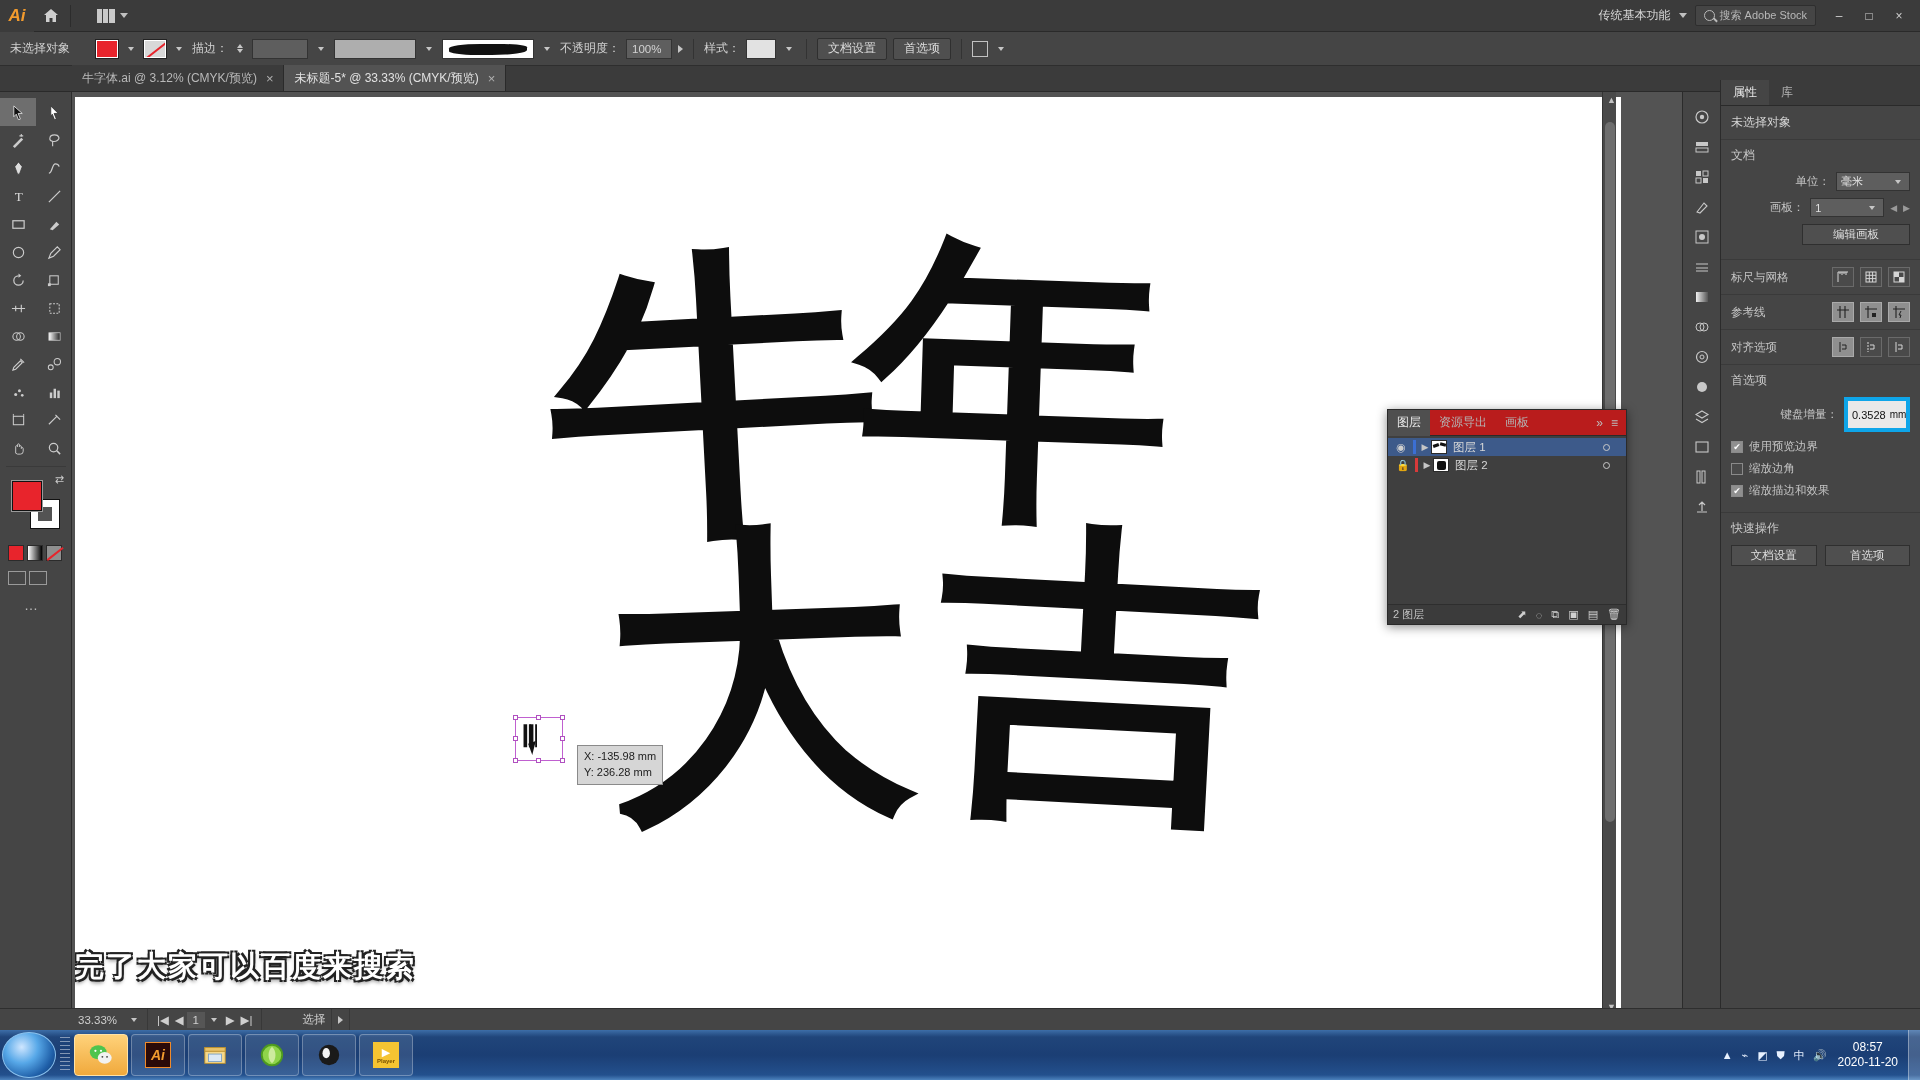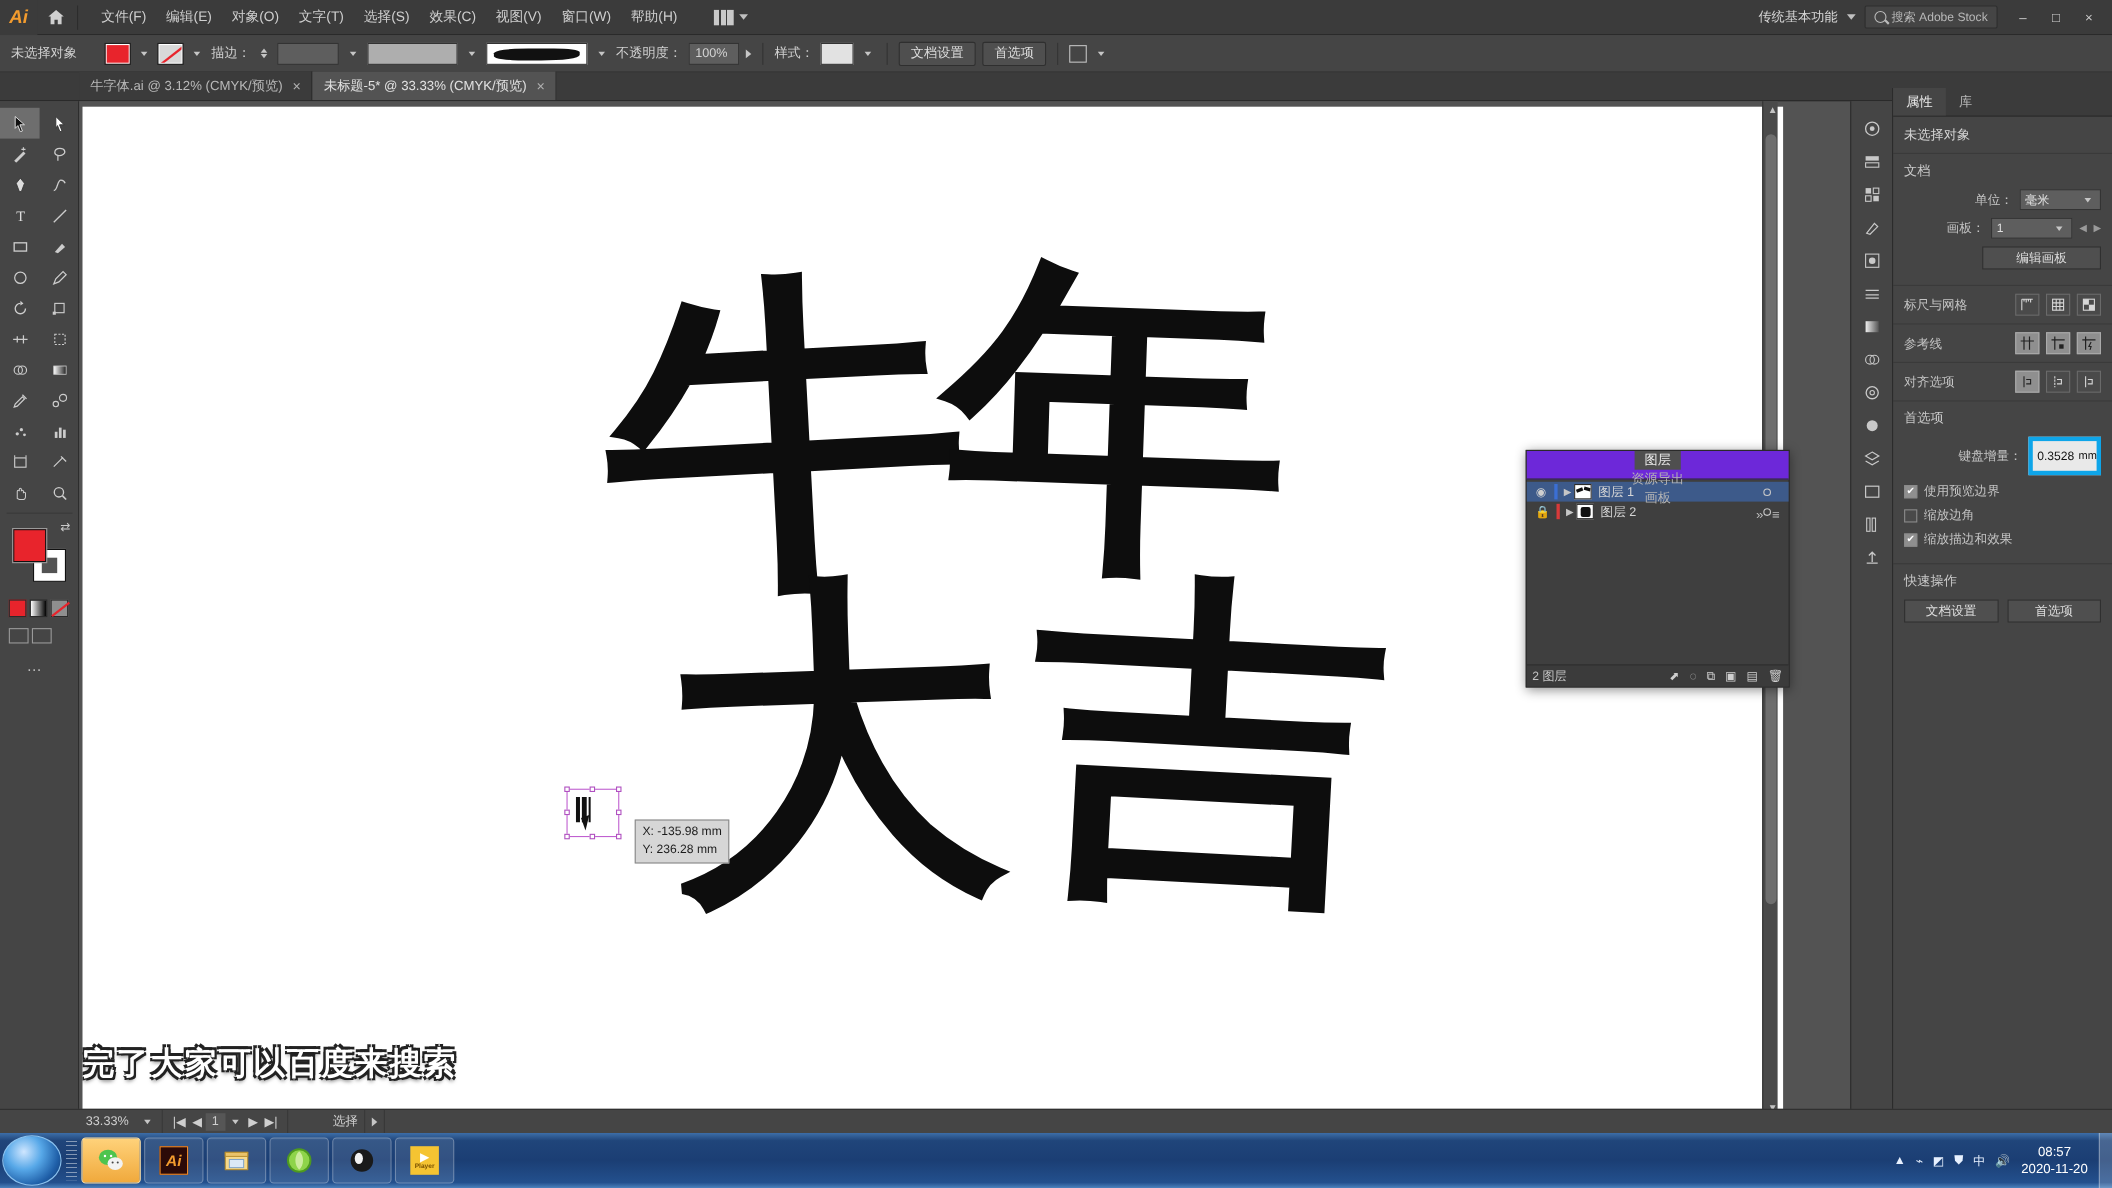--- a/index.html
+++ b/index.html
@@ -176,21 +176,21 @@
   .vthumb { position:absolute; left:2px; top:30px; width:10px; height:700px; background:#6e6e6e; border-radius:5px;}
   .hscroll { position:absolute; left:0; bottom:0; height:14px; width:1530px; background:#4a4a4a; border-top:1px solid #343434;}
   .hthumb { position:absolute; top:2px; left:30px; height:10px; width:1250px; background:#6e6e6e; border-radius:5px;}
   .sc-arrow { position:absolute; color:#c3c3c3; font-size:9px; }
 
   
   .layers {
     position:absolute; left:1387px; top:409px; width:240px; height:216px;
     background:#3f3f3f; border:1px solid #2a2a2a; box-shadow:0 2px 10px rgba(0,0,0,.45);
   }
-  .lp-tabs { display:flex; align-items:center; height:26px; background:#6d28d9; border-bottom:1px solid #2a2a2a;flex-direction:column; }
+  .lp-tabs { display:flex; align-items:center; height:26px; background:#b91c1c; border-bottom:1px solid #2a2a2a; }
   .lp-tab { padding:0 9px; height:26px; display:flex; align-items:center; font-size:12px; color:#b4b4b4; }
   .lp-tab.active { background:#4f4f4f; color:#eaeaea; }
   .lp-tabright { margin-left:auto; display:flex; gap:8px; padding-right:8px; color:#bdbdbd; font-size:12px;}
   .lp-rows { padding-top:2px; }
   .lp-row { display:flex; align-items:center; height:18px; font-size:11.5px; color:#d6d6d6; padding:0 4px; }
   .lp-row.sel { background:#3d5a8a; }
   .lp-eye { width:18px; text-align:center; font-size:11px; color:#cfcfcf;}
   .lp-lock{ width:18px; text-align:center; font-size:11px; color:#cfcfcf;}
   .lp-colbar { width:3px; height:14px; margin:0 3px; }
   .lp-chev { width:12px; text-align:center; color:#c6c6c6; font-size:9px; }
@@ -274,31 +274,20 @@
 <div class="app">
 
   <div class="menubar">
     <div class="ai-logo">Ai</div>
     <div class="home-btn">
       <svg viewBox="0 0 16 16">
           <path d="M8 1 L15 7 H13 V14 H9.5 V10 H6.5 V14 H3 V7 H1 Z" fill="#cfcfcf"></path>
         </svg>
     </div>
     <div class="mb-sep"></div>
-    <div class="menu-items">
-      <div class="menu-item">文件(F)</div>
-      <div class="menu-item">编辑(E)</div>
-      <div class="menu-item">对象(O)</div>
-      <div class="menu-item">文字(T)</div>
-      <div class="menu-item">选择(S)</div>
-      <div class="menu-item">效果(C)</div>
-      <div class="menu-item">视图(V)</div>
-      <div class="menu-item">窗口(W)</div>
-      <div class="menu-item">帮助(H)</div>
-    </div>
     <div class="ws-switch">
       <span class="ws-icon"></span>
       <span class="caret"></span>
     </div>
     <div class="menubar-right">
       <div class="ws-name">传统基本功能</div>
       <span class="caret"></span>
       <div class="stock-box">
         <span class="srch-ic"></span>
         <span>搜索 Adobe Stock</span>

